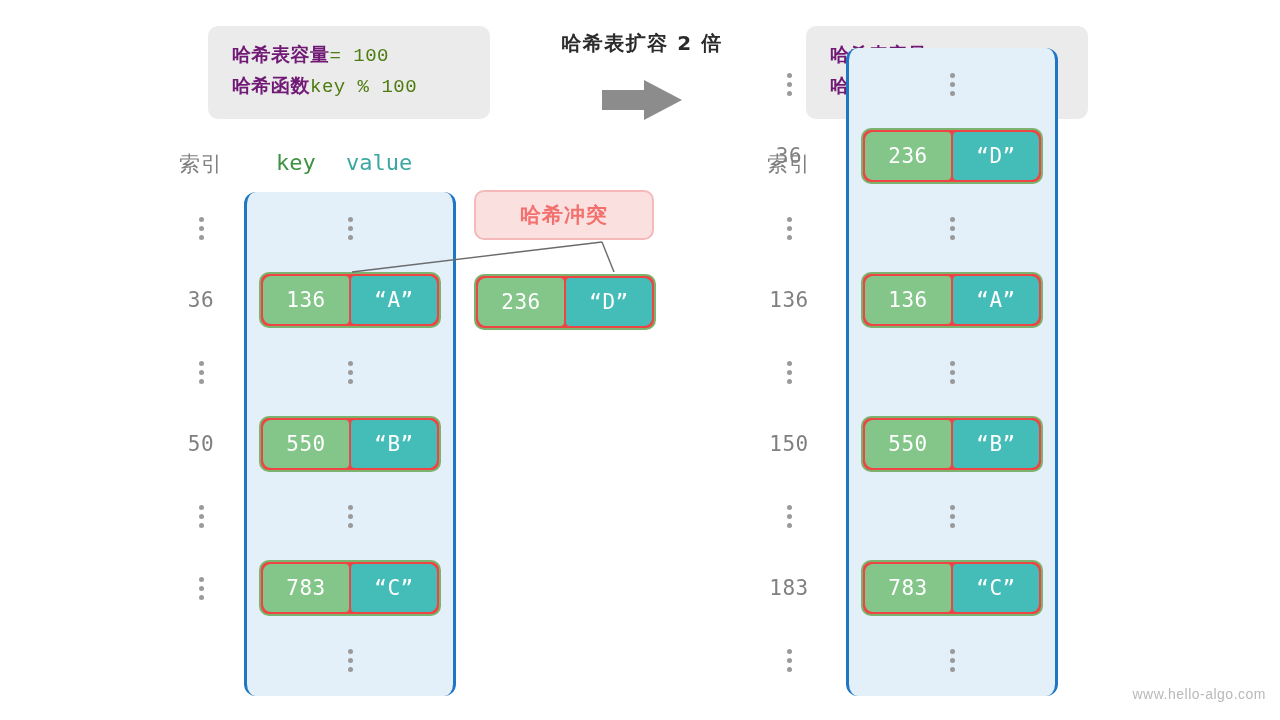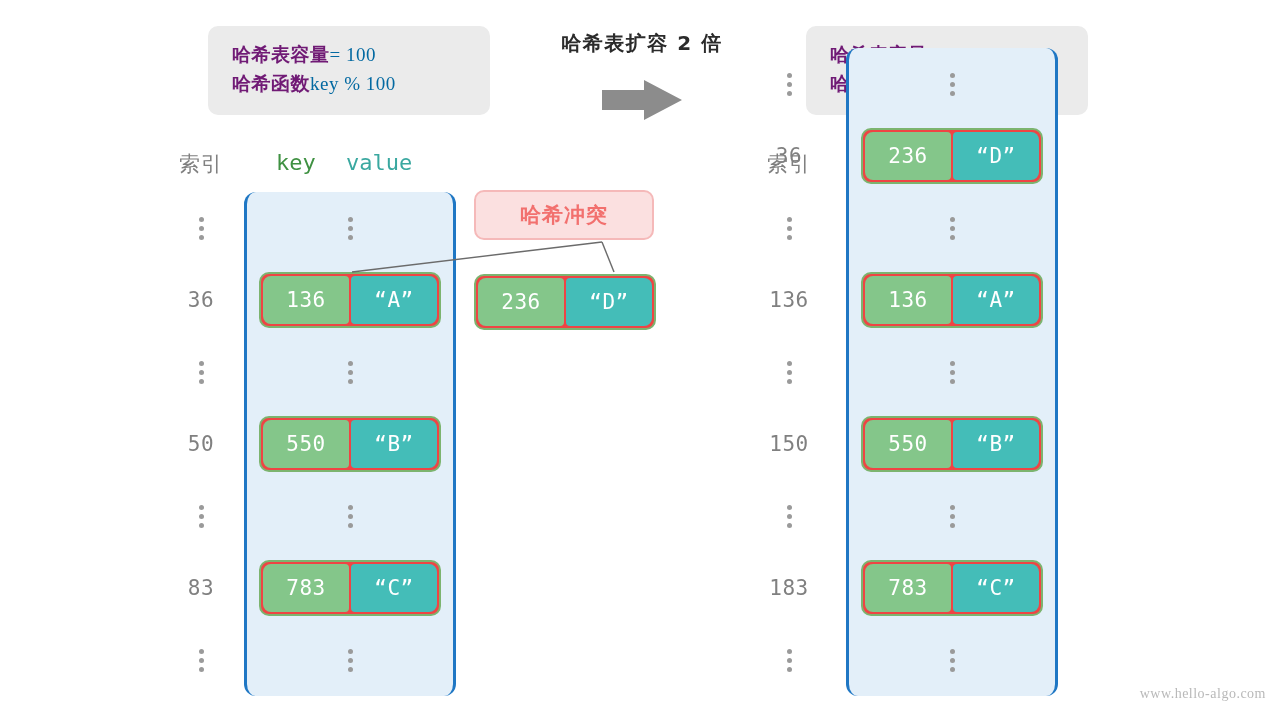--- a/index.html
+++ b/index.html
@@ -34,23 +34,23 @@
     line-height: 1.55;
   }
   .info-label {
     font-family: "DejaVu Sans", "Liberation Sans", sans-serif;
     font-weight: bold;
     font-size: 19px;
     color: #701a75;
     letter-spacing: 0.5px;
   }
   .info-value {
-    font-family: Liberation Serif, serif;
+    font-family: Liberation Mono, monospace;
     font-size: 19px;
-    color: #0369a1;
+    color: #4d7c0f;
     letter-spacing: 0.5px;
   }
   #info-left  { left: 208px; top: 26px;  width: 282px; }
   #info-right { left: 806px; top: 26px;  width: 282px; }
 
   
   #center-title {
     position: absolute;
     left: 528px;
     top: 30px;
@@ -200,21 +200,21 @@
     width: 1280px;
     height: 720px;
     pointer-events: none;
   }
 
   
   #watermark {
     position: absolute;
     right: 14px;
     bottom: 18px;
-    font-family: Liberation Serif, serif;
+    font-family: Liberation Sans, sans-serif;
     font-size: 14px;
     color: #b9b9b9;
     letter-spacing: 0.5px;
   }
 </style>
 </head>
 <body>
 
 <div class="stage">
 
@@ -276,23 +276,20 @@
           <span class="index-label">50</span>
         </div>
         <div class="row">
           <span class="vdots">
             <i></i>
             <i></i>
             <i></i>
           </span>
         </div>
         <div class="row">
-          <span class="index-label">83</span>
-        </div>
-        <div class="row">
           <span class="vdots">
             <i></i>
             <i></i>
             <i></i>
           </span>
         </div>
       </div>
     <div class="bucket-col" id="left-bucket-col" style="left: 244px; width: 212px; height: 504px; top: 192px;">
         <div class="row">
           <span class="vdots">

